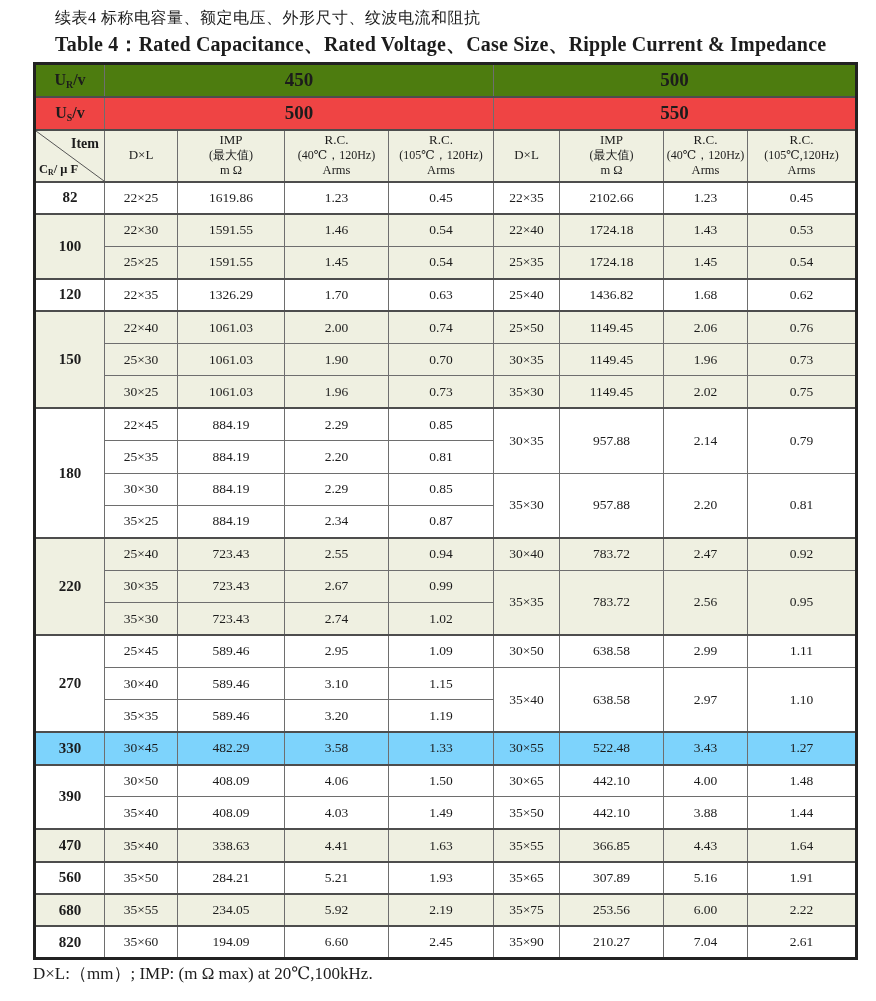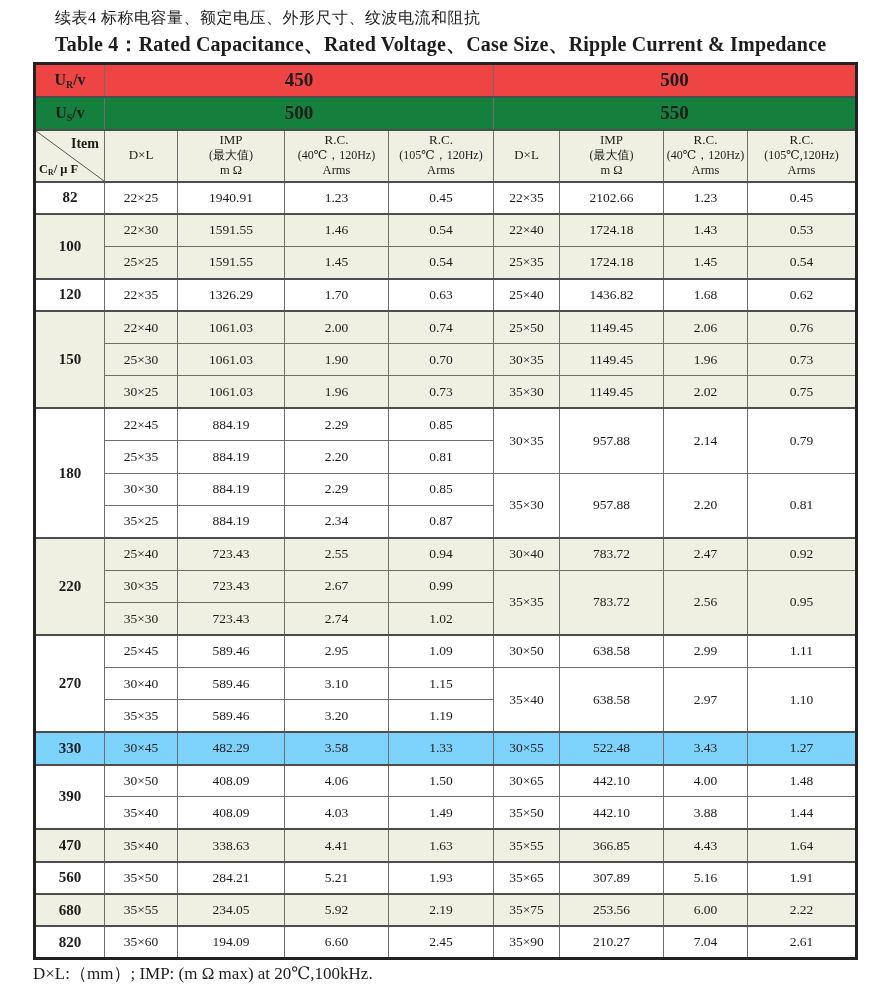--- a/index.html
+++ b/index.html
@@ -12,22 +12,22 @@
   .title-en{position:absolute;left:55px;top:31px;font-size:20px;font-weight:bold;letter-spacing:.2px;}
   table.spec{
     position:absolute;left:33px;top:62px;width:822px;
     border-collapse:collapse;table-layout:fixed;
     border:3px solid #222;
   }
   .spec th,.spec td{
     border:1px solid #6e6e6e;text-align:center;vertical-align:middle;
     padding:0;font-weight:normal;font-size:13.5px;overflow:hidden;
   }
-  thead tr.vrow{height:33px;background:#ef4444;}
-  thead tr.vrow.white{background:#15803d;}
+  thead tr.vrow{height:33px;background:#4d7c0f;}
+  thead tr.vrow.white{background:#ef4444;}
   thead tr.vrow th{font-size:19px;font-weight:bold;}
   thead tr.vrow th.ulabel{font-size:16px;}
   thead tr.vrow th{border-bottom:2px solid #4d4d4d;}
   thead tr.chead{height:52px;background:#eff0e1;}
   thead tr.chead th{border-bottom:2px solid #4d4d4d;line-height:1.25;}
   .h1{font-size:13px;}
   .h2{font-size:12px;}
   .h3{font-size:12.5px;}
   .sub{font-size:.62em;vertical-align:-0.28em;font-weight:bold;}
   
@@ -116,21 +116,21 @@
           <div class="h1">R.C.</div>
           <div class="h2">(105℃,120Hz)</div>
           <div class="h3">Arms</div>
         </th>
     </tr>
   </thead>
   <tbody>
     <tr class="g">
       <td class="cap">82</td>
       <td>22×25</td>
-        <td>1940.91</td>
+        <td>1619.86</td>
         <td>1.23</td>
         <td>0.45</td>
       <td>22×35</td>
         <td>2102.66</td>
         <td>1.23</td>
         <td>0.45</td>
     </tr>
     <tr class="g b" style="background: rgb(239, 240, 225);">
       <td class="cap" rowspan="2">100</td>
       <td>22×30</td>

